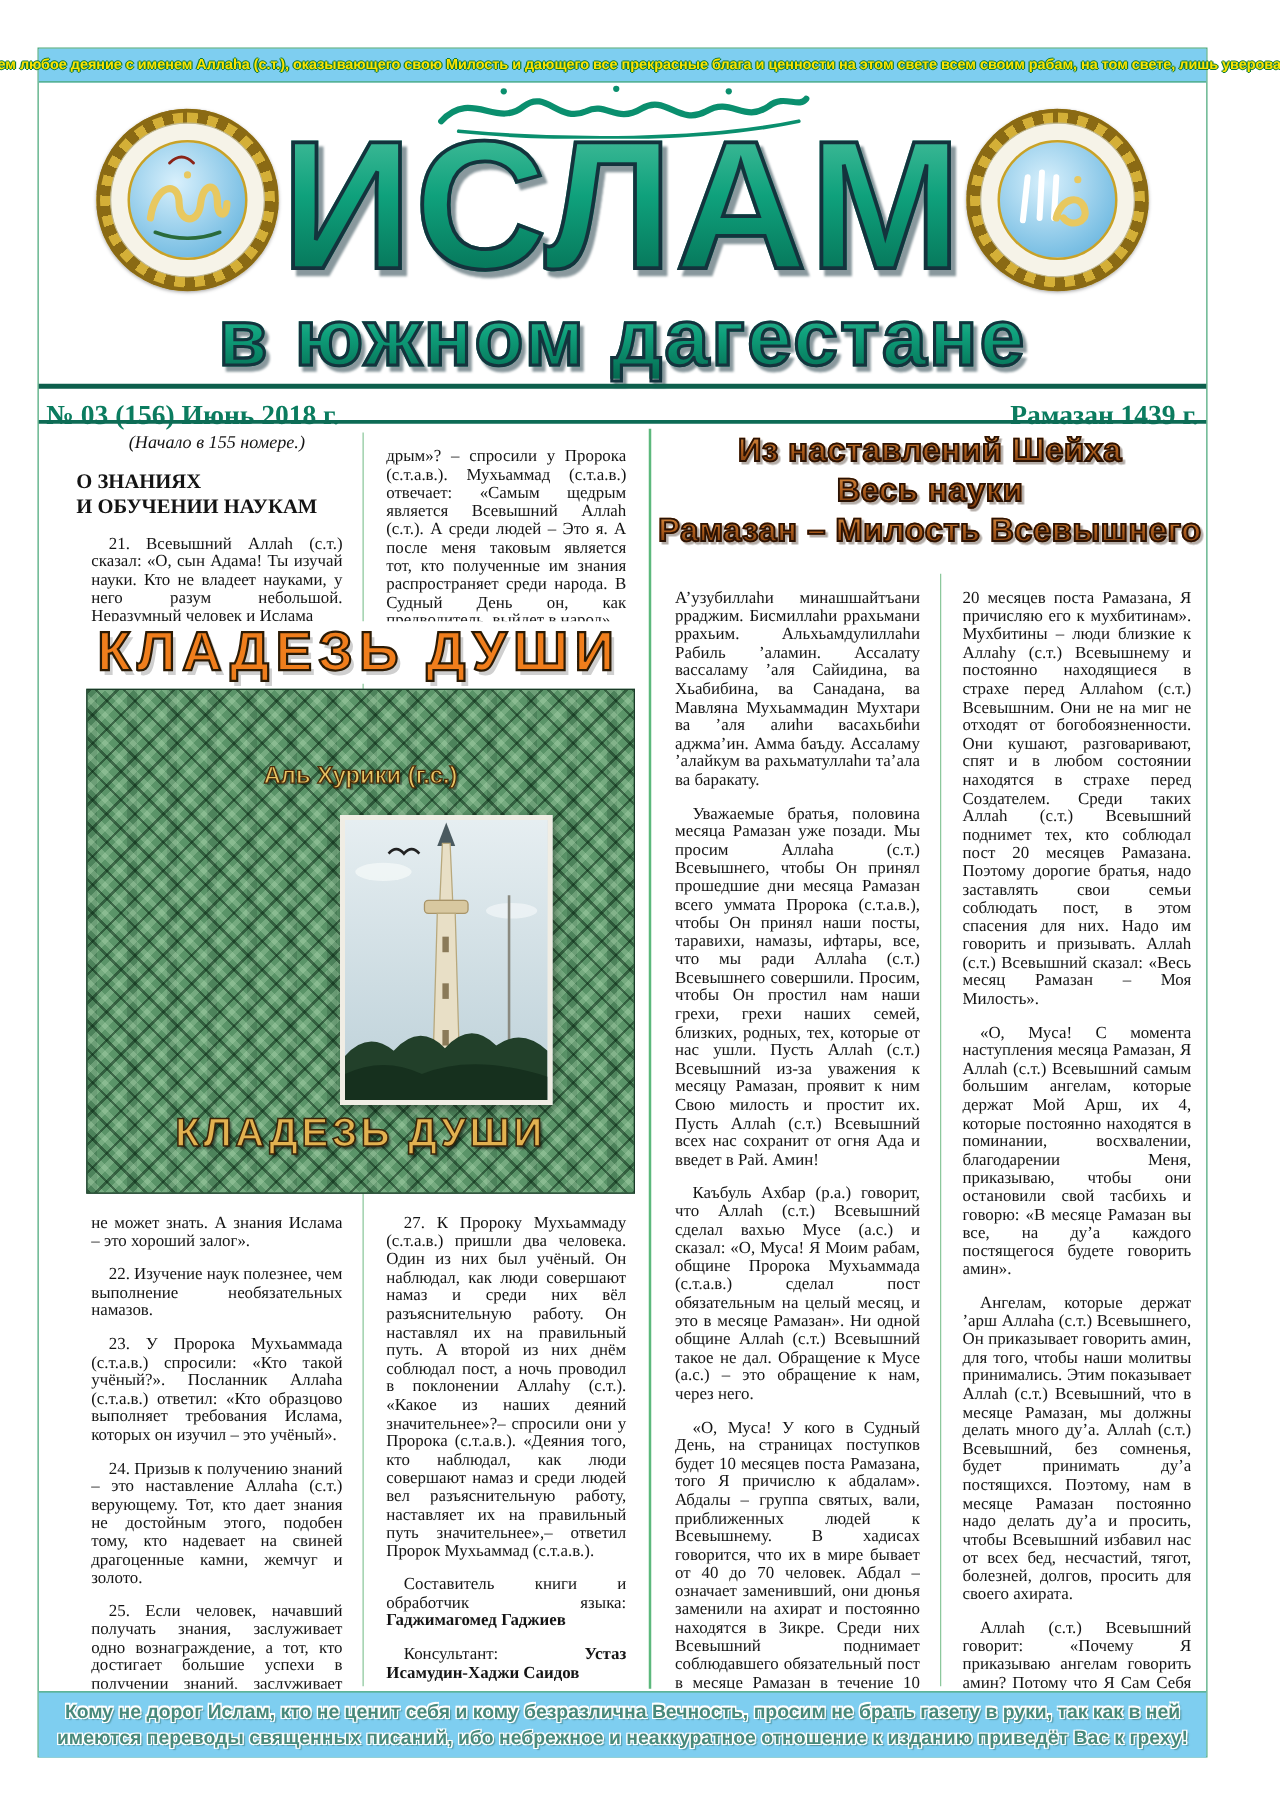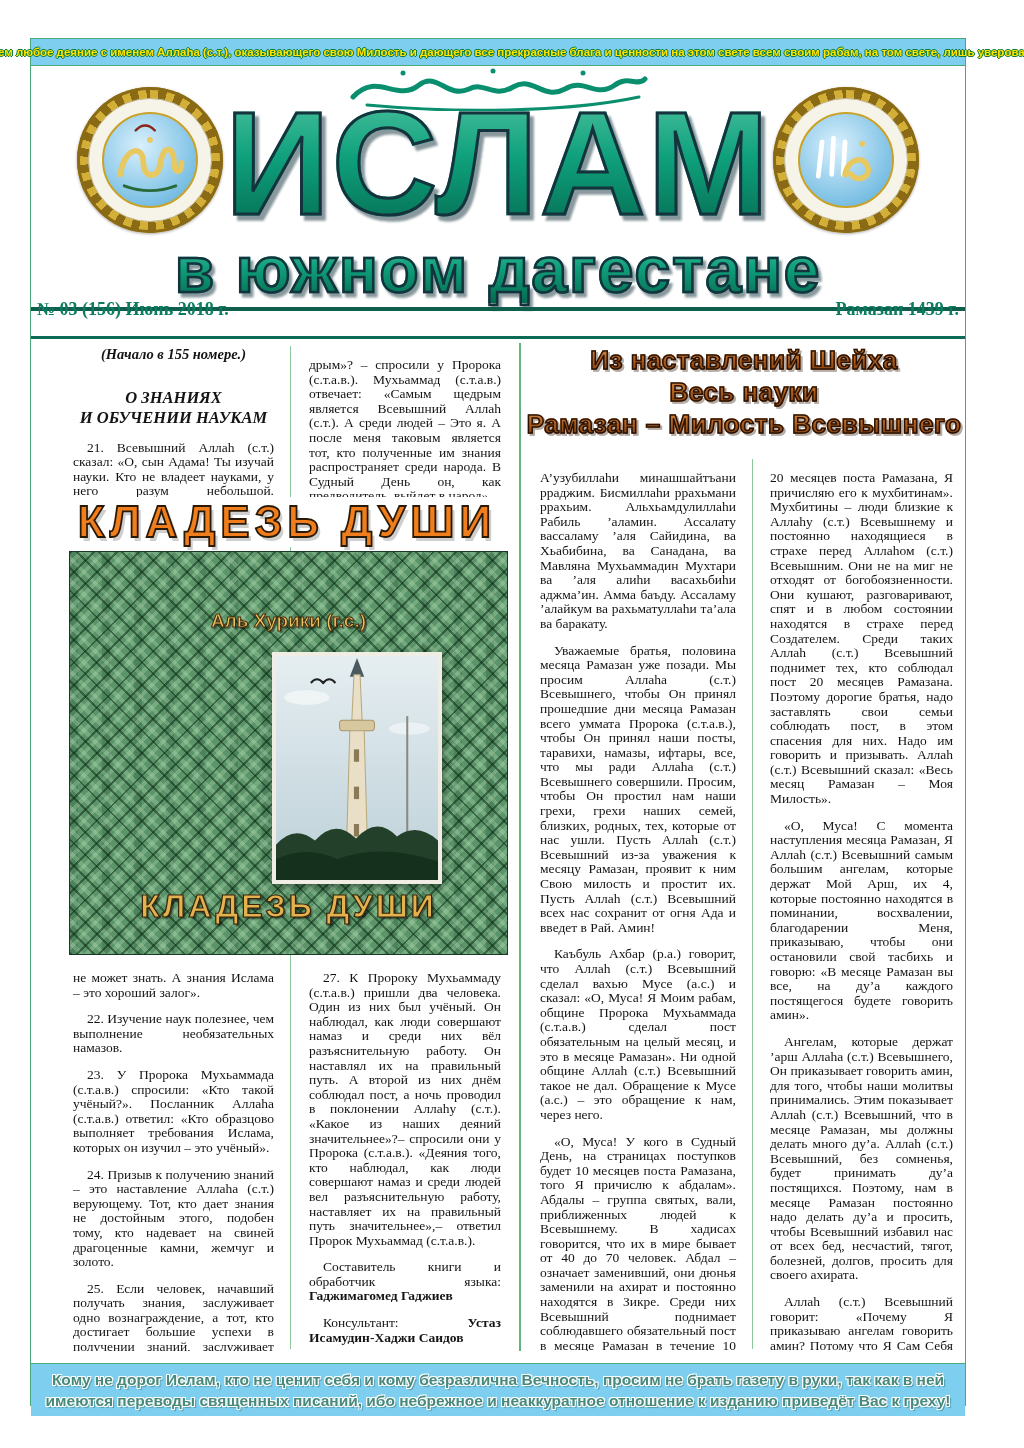--- a/index.html
+++ b/index.html
@@ -9,21 +9,21 @@
 
   
   .top-banner{position:absolute;left:0;top:0;width:934px;height:26px;background:#7ecef0;
     border-bottom:1px solid #4aa87a;display:flex;align-items:center;justify-content:center;
     font-family:"Liberation Sans",sans-serif;font-weight:bold;font-size:11.5px;color:#ffe400;
     text-shadow:1px 0 0 #0c7a3c,-1px 0 0 #0c7a3c,0 1px 0 #0c7a3c,0 -1px 0 #0c7a3c;white-space:nowrap;}
   .bottom-banner{position:absolute;left:0;top:1314px;width:934px;height:52px;background:#7ecef0;
     border-top:1px solid #4aa87a;display:flex;flex-direction:column;justify-content:center;
     text-align:center;font-family:"Liberation Sans",sans-serif;font-weight:bold;font-size:15.5px;
     line-height:21px;color:#47897b;
-    text-shadow:1px 1px 0 #fff,-1px -1px 0 #fff,1px -1px 0 #fff,-1px 1px 0 #fff,2px 2px 1px rgba(0,60,40,.35);margin-top:10px;}
+    text-shadow:1px 1px 0 #fff,-1px -1px 0 #fff,1px -1px 0 #fff,-1px 1px 0 #fff,2px 2px 1px rgba(0,60,40,.35);}
 
   
   .bismillah{position:absolute;top:26px;left:50%;transform:translateX(-50%);}
   .m-title{position:absolute;top:52px;left:190px;width:554px;text-align:center;
     font-family:"Liberation Sans",sans-serif;font-weight:900;font-size:146px;line-height:146px;
     letter-spacing:2px;background:linear-gradient(180deg,#4ec2a0 0%,#0fa17c 45%,#046a50 100%);
     -webkit-background-clip:text;background-clip:text;color:transparent;
     -webkit-text-stroke:3px #14333d;filter:drop-shadow(4px 5px 1px rgba(20,50,60,.5));}
   .m-subtitle{position:absolute;top:198px;left:0;width:934px;text-align:center;
     font-family:"Liberation Sans",sans-serif;font-weight:900;font-size:64px;line-height:66px;
@@ -35,31 +35,31 @@
   .logo-ring{position:absolute;inset:0;border-radius:50%;
     background:repeating-conic-gradient(#d4af37 0deg 7deg,#8a6a14 7deg 14deg);
     box-shadow:inset 0 0 0 3px #8a6a14,0 1px 3px rgba(0,0,0,.35);}
   .logo-inner{position:absolute;inset:11px;border-radius:50%;background:#f6f3e8;border:1px solid #c0b890;}
   .logo-dots{position:absolute;inset:16px;border-radius:50%;border:1.5px dotted #8aa0a8;}
   .logo-core{position:absolute;inset:25px;border-radius:50%;
     background:radial-gradient(circle at 40% 35%,#d8f0fc,#7cc0e4 70%,#5aa8d4);
     border:2px solid #c9a227;display:flex;align-items:center;justify-content:center;}
 
   .rule1{position:absolute;top:268px;left:0;width:934px;height:4px;background:#0d5f4c;}
-  .issue-row{position:absolute;top:260px;left:6px;width:922px;display:flex;justify-content:space-between;
-    font-family:"Liberation Serif",serif;font-weight:bold;font-size:18px;color:#0b7c5f;}
+  .issue-row{position:absolute;top:280px;left:6px;width:922px;display:flex;justify-content:space-between;
+    font-family:"Liberation Serif",serif;font-weight:bold;font-size:22px;color:#0b7c5f;}
   .rule2{position:absolute;top:297px;left:0;width:934px;height:3px;background:#0d6b55;}
 
   
   .col{position:absolute;font-size:13.5px;line-height:14.6px;text-align:justify;overflow:hidden;}
   .col p{margin:12px;text-indent:14px;}
   .col p.cont{text-indent:0;}
-  .note{text-align:center;font-weight:bold;font-style:italic;font-size:14.5px;margin:1px 0 26px;text-indent:0;}
-  .heading{text-align:center;font-weight:bold;font-size:16.5px;line-height:20px;margin:0 0 13px;text-indent:0;
-    font-family:"Liberation Serif",serif;font-style:italic;}
+  .note{text-align:center;font-weight:normal;font-style:italic;font-size:14.5px;margin:1px 0 13px;text-indent:0;}
+  .heading{text-align:left;font-weight:bold;font-size:16.5px;line-height:20px;margin:0 0 13px;text-indent:0;
+    font-family:"Liberation Serif",serif;}
   #c1top{left:30px;top:307px;width:225px;height:152px;}
   #c2top{left:266px;top:307px;width:216px;height:152px;}
   #c1bot{left:30px;top:920px;width:225px;height:392px;}
   #c2bot{left:266px;top:920px;width:216px;height:392px;}
   #c3{left:497px;top:420px;width:220px;height:892px;}
   #c4{left:727px;top:420px;width:207px;height:893px;}
   .credit{margin-top:12px;text-indent:14px;}
   .credit b{font-weight:bold;}
 
   .vsep{position:absolute;width:1px;background:#8cc89c;z-index:1;}

